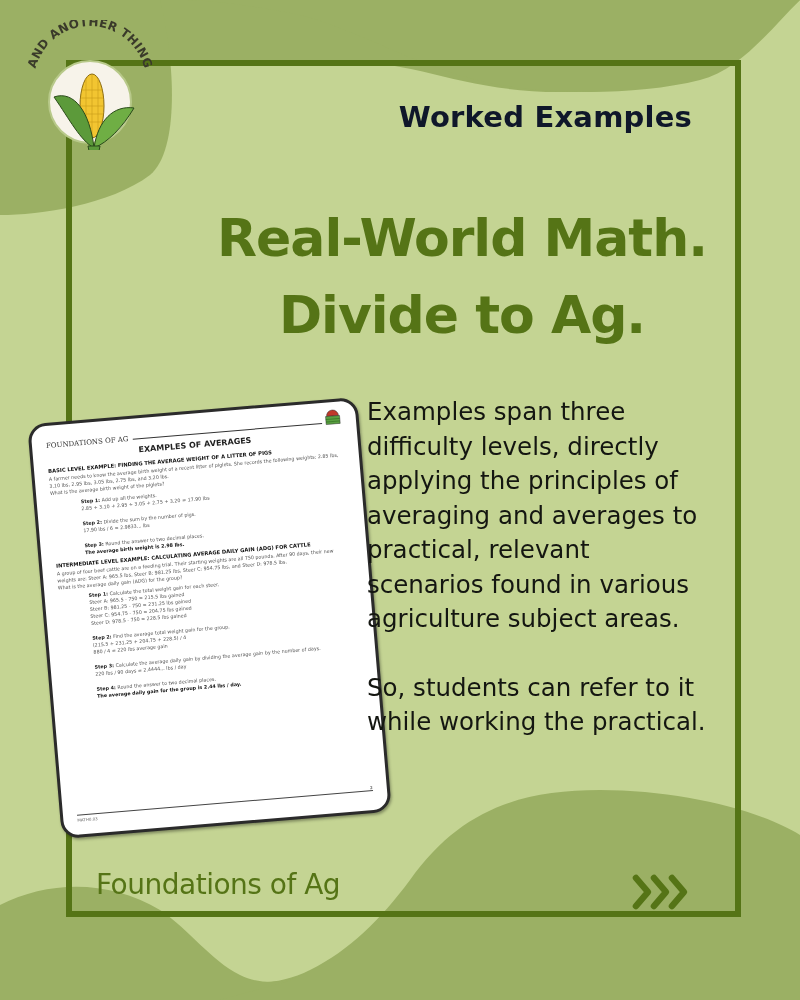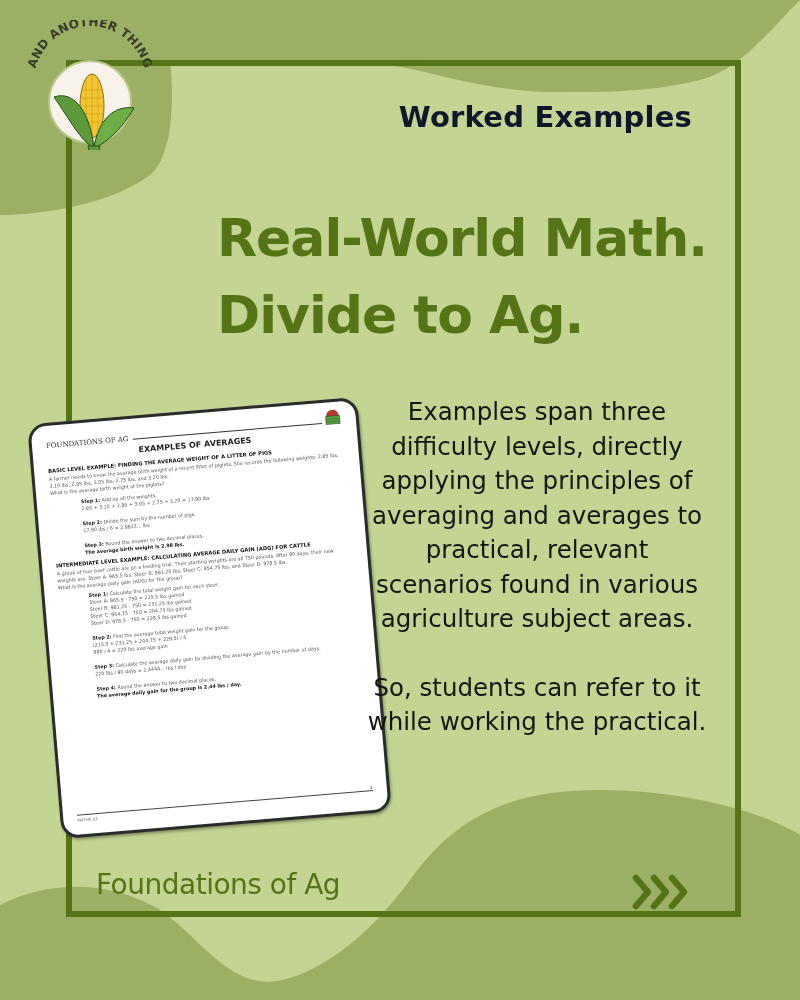--- a/index.html
+++ b/index.html
@@ -15,26 +15,26 @@
     }
     .logo {
       position: absolute; left: 14px; top: 20px; width: 150px; height: 130px;
     }
     .subtitle {
       position: absolute; right: 108px; top: 100px;
       font-family: "DejaVu Sans", sans-serif; font-weight: bold;
       font-size: 29px; color: #0f172a; letter-spacing: 0.2px;
     }
     .title {
-      position: absolute; right: 93px; top: 200px; text-align: left;
+      position: absolute; right: 93px; top: 200px; text-align: center;
       font-family: "DejaVu Sans", sans-serif; font-weight: bold;
       font-size: 52px; line-height: 77px; color: #557416; letter-spacing: -1px;
     }
     .body-text {
-      position: absolute; right: 93px; top: 395px; width: 340px; text-align: center;
+      position: absolute; right: 93px; top: 395px; width: 340px; text-align: left;
       font-family: "DejaVu Sans", sans-serif; font-size: 24.5px; line-height: 34.5px;
       color: #141611;
     }
     .body-text p { margin: 0; }
     .body-text p + p { margin-top: 34px; }
     .footer-brand {
       position: absolute; left: 96px; top: 868px;
       font-family: "DejaVu Sans", sans-serif; font-size: 28px; color: #557416;
       font-weight: normal; letter-spacing: -0.5px;
     }

